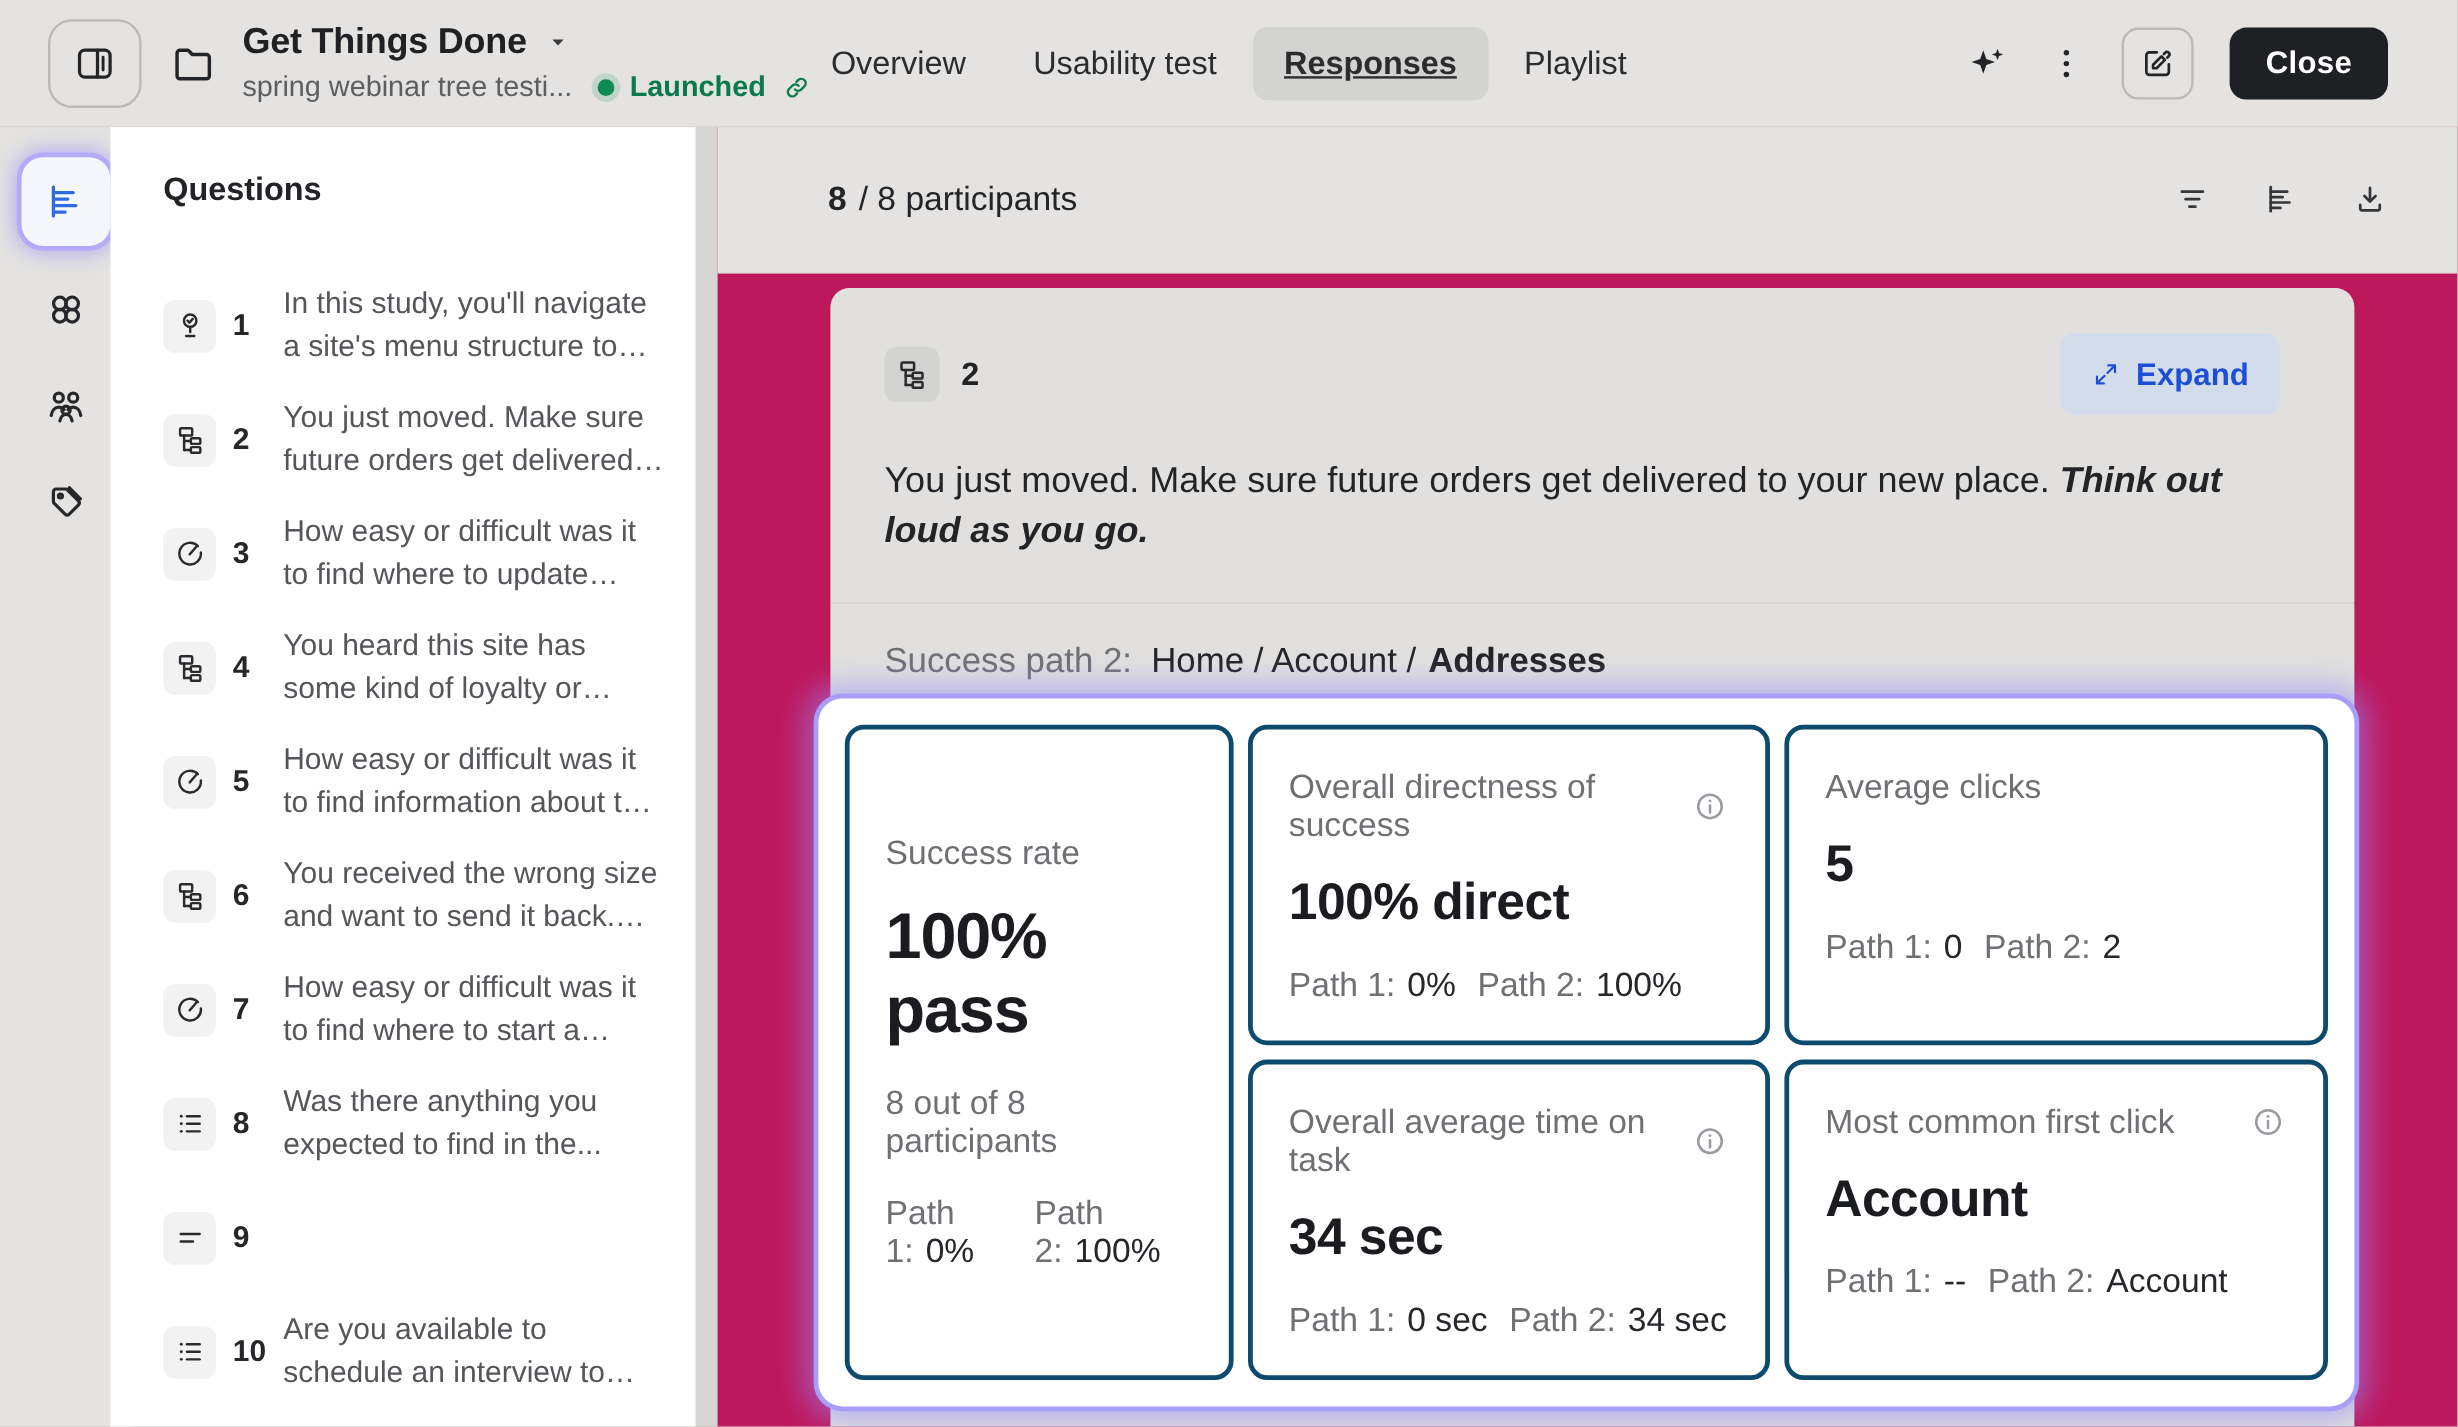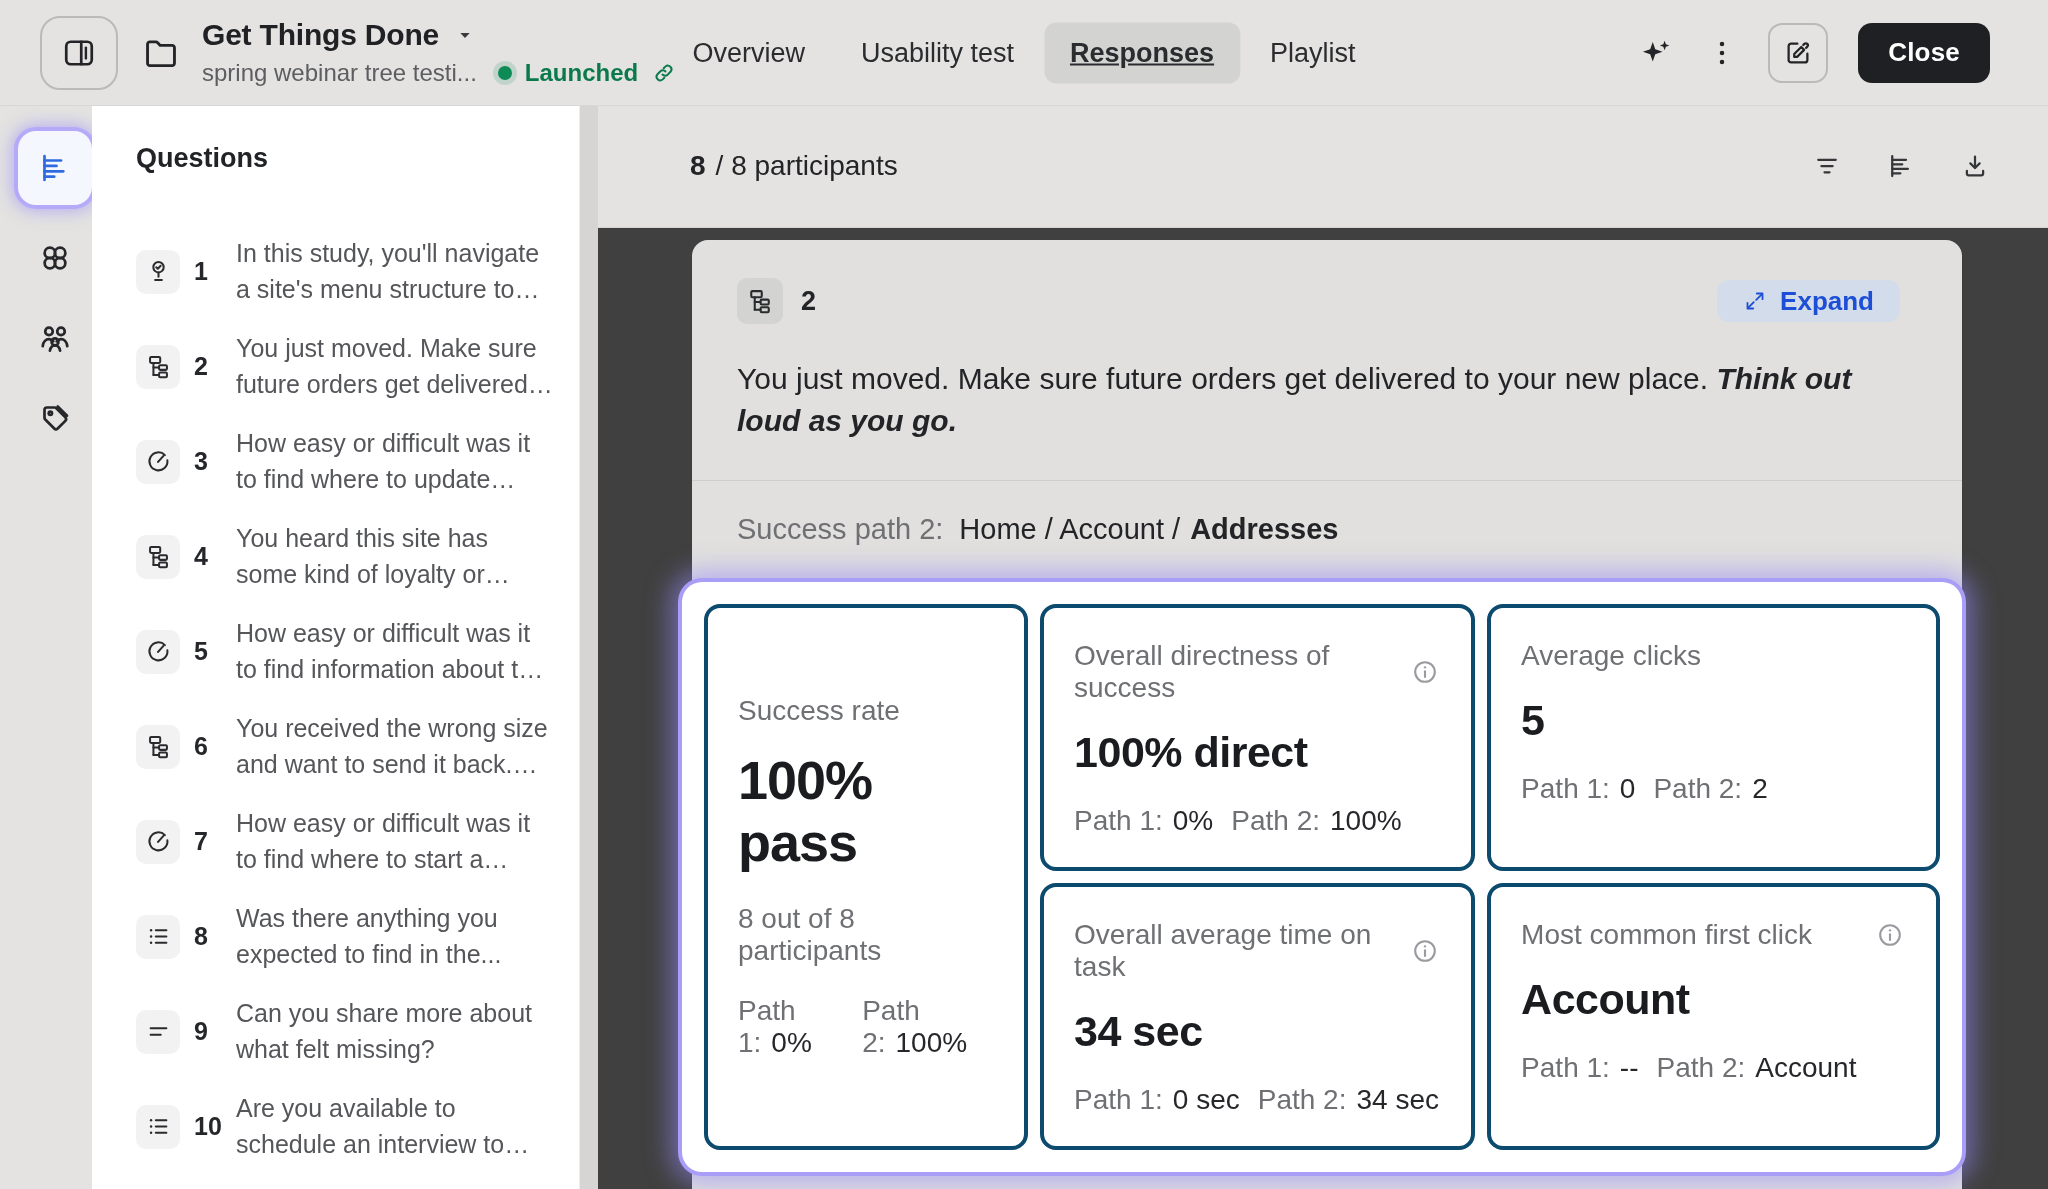--- a/index.html
+++ b/index.html
@@ -62,41 +62,41 @@
   .q-list{margin-top:50px;}
   .q-item{display:flex;align-items:center;height:95px;}
   .q-badge{width:44px;height:44px;border-radius:10px;background:rgba(35,36,39,.06);
     display:flex;align-items:center;justify-content:center;color:#2a2b2e;flex:none;}
   .q-badge svg{width:27px;height:27px;}
   .q-num{width:42px;padding-left:14px;font-size:25px;font-weight:700;color:#26272b;flex:none;}
   .q-text{font-size:25px;line-height:1.42;color:#55565a;display:-webkit-box;
     -webkit-line-clamp:2;-webkit-box-orient:vertical;overflow:hidden;}
 
   
-  .main{position:absolute;top:105px;left:598px;right:0;bottom:0;background:#404040;}
+  .main{position:absolute;top:105px;left:598px;right:0;bottom:0;background:#be185d;}
   .main-header{height:123px;background:#e4e3e1;border-bottom:1px solid rgba(0,0,0,.06);
     display:flex;align-items:center;padding:0 58px 0 92px;box-sizing:border-box;}
   .participants{font-size:28px;color:#232427;}
   .participants .p-bold{font-weight:700;}
   .participants .p-rest{margin-left:10px;font-weight:400;}
   .mh-actions{margin-left:auto;display:flex;align-items:center;gap:44px;color:#35363a;}
   .mh-actions .icon svg{width:30px;height:30px;}
 
   .main-body{position:absolute;top:123px;left:0;right:0;bottom:0;overflow:hidden;}
 
   .qcard{position:absolute;left:94px;top:12px;width:1270px;height:1110px;background:#e1e0de;
     border-radius:16px;box-shadow:0 1px 3px rgba(0,0,0,.06);
     padding:38px 62px 0 45px;box-sizing:border-box;}
   .qcard-head{display:flex;align-items:center;}
   .qcard-badge{width:46px;height:46px;border-radius:10px;background:rgba(35,36,39,.07);
     display:flex;align-items:center;justify-content:center;color:#2a2b2e;flex:none;}
   .qcard-badge svg{width:28px;height:28px;}
   .qcard-num{font-size:27px;font-weight:700;margin-left:18px;color:#232427;}
   .expand-btn{margin-left:auto;display:flex;align-items:center;gap:13px;background:#d3dcea;
-    color:#1d4fd6;font-size:26px;font-weight:700;padding:0 26px;height:42px;border-radius:12px;
+    color:#1d4fd6;font-size:26px;font-weight:700;padding:0 26px;height:68px;border-radius:12px;
     border:none;font-family:inherit;}
   .expand-btn svg{width:24px;height:24px;}
   .qcard-text{margin-top:34px;font-size:30px;color:#232427;line-height:1.4;}
   .qcard-text .emph{font-weight:700;font-style:italic;}
   .qcard-divider{height:1px;background:rgba(0,0,0,.08);margin:38px -62px 0 -45px;}
   .paths{padding-top:32px;display:flex;flex-direction:column;gap:17px;font-size:29px;}
   .path-line{display:flex;align-items:baseline;}
   .path-label{color:#6f7074;}
   .path-steps{color:#232427;margin-left:16px;white-space:pre;}
   .path-last{color:#232427;font-weight:700;margin-left:10px;}
@@ -363,21 +363,20 @@
         <div class="q-item">
           <span class="q-badge">
             <span class="icon">
               <svg xmlns="http://www.w3.org/2000/svg" viewBox="0 0 24 24" fill="none" stroke="currentColor" stroke-width="1.8" stroke-linecap="round" stroke-linejoin="round">
                 <path d="M5 9.2h14"></path>
                 <path d="M5 14.8h9"></path>
               </svg>
             </span>
           </span>
           <span class="q-num">9</span>
-          <span class="q-text">Can you share more about what felt missing?</span>
         </div>
         <div class="q-item">
           <span class="q-badge">
             <span class="icon">
               <svg xmlns="http://www.w3.org/2000/svg" viewBox="0 0 24 24" fill="none" stroke="currentColor" stroke-width="1.8" stroke-linecap="round" stroke-linejoin="round">
                 <circle cx="5.4" cy="6.4" r="1.1" fill="currentColor" stroke="none"></circle>
                 <circle cx="5.4" cy="12" r="1.1" fill="currentColor" stroke="none"></circle>
                 <circle cx="5.4" cy="17.6" r="1.1" fill="currentColor" stroke="none"></circle>
                 <path d="M9.6 6.4h9.4"></path>
                 <path d="M9.6 12h9.4"></path>

